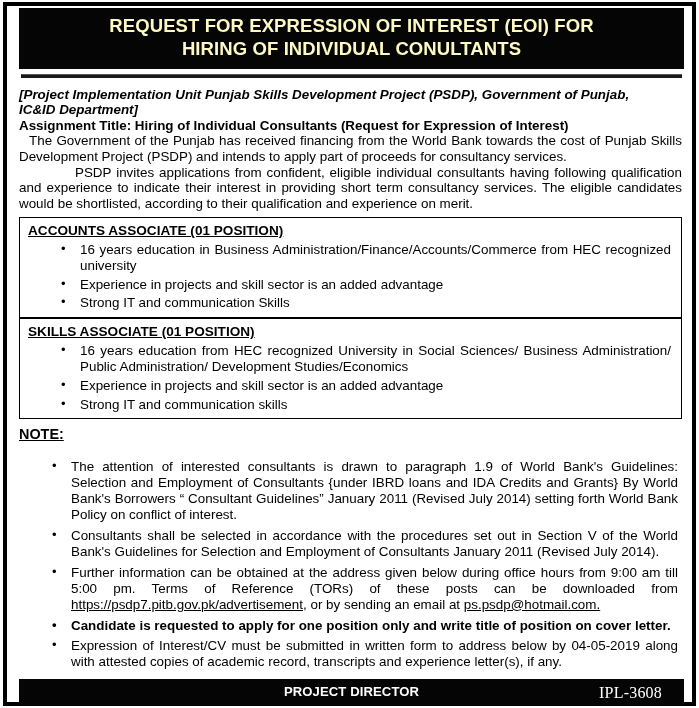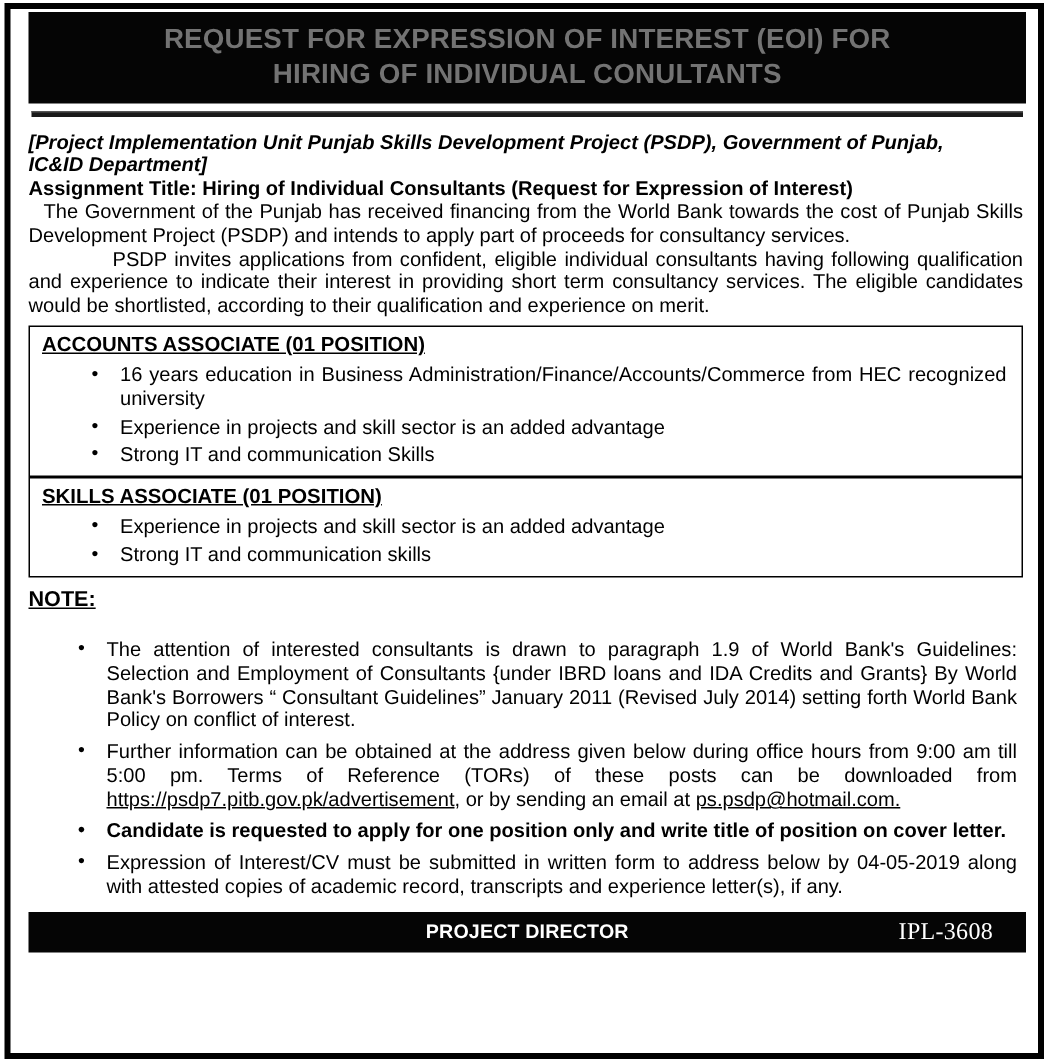--- a/index.html
+++ b/index.html
@@ -34,21 +34,21 @@
     position: absolute;
     left: 9px;
     top: 8px;
     width: 681px;
     box-sizing: border-box;
   }
 
   
   .banner {
     background: #050505;
-    color: #737373;
+    color: #fef9c3;
     text-align: center;
     padding: 7px 6px 8px 6px;
     box-sizing: border-box;
     margin: 0 6px 0 10px;
   }
   .banner-line {
     font-size: 18.5px;
     font-weight: bold;
     letter-spacing: 0.1px;
     line-height: 1.23;
@@ -222,29 +222,31 @@
         <ul class="blist">
           <li class="just">16 years education in Business Administration/Finance/Accounts/Commerce from HEC recognized university</li>
           <li>Experience in projects and skill sector is an added advantage</li>
           <li>Strong IT and communication Skills</li>
         </ul>
       </div>
 
       <div class="pos-box second">
         <div class="pos-title">SKILLS ASSOCIATE  (01 POSITION)</div>
         <ul class="blist">
+          <li class="just">16 years education from HEC recognized University in Social Sciences/ Business Administration/ Public Administration/ Development Studies/Economics</li>
           <li>Experience in projects and skill sector is an added advantage</li>
           <li>Strong IT and communication skills</li>
         </ul>
       </div>
 
       <div class="note-wrap">
         <div class="note-title">NOTE:</div>
         <ul class="notelist">
           <li>The attention of interested consultants is drawn to paragraph 1.9 of World Bank's Guidelines: Selection and Employment of Consultants {under IBRD loans and IDA Credits and Grants} By World Bank's  Borrowers “ Consultant Guidelines” January 2011 (Revised July 2014)  setting forth World Bank Policy on conflict of interest.</li>
+          <li>Consultants shall be selected in accordance with the procedures set out in Section V of the World Bank's Guidelines for Selection and Employment of Consultants January 2011 (Revised July 2014).</li>
           <li><span>Further information can be obtained at the address given below during office hours from 9:00 am till 5:00  pm.  Terms  of  Reference  (TORs)  of  these  posts  can  be  downloaded  from </span><span class="uline">https://psdp7.pitb.gov.pk/advertisement</span><span>, or by sending an email at </span><span class="uline">ps.psdp@hotmail.com.</span></li>
           <li class="bold">Candidate is requested to apply for one position only and write title of position on cover letter.</li>
           <li>Expression of Interest/CV must be submitted in written form to address below by 04-05-2019 along with attested copies of academic record, transcripts and experience letter(s), if any.</li>
         </ul>
       </div>
 
     </div>
 
     <div class="footer">
       <div class="f-line">PROJECT DIRECTOR</div>

